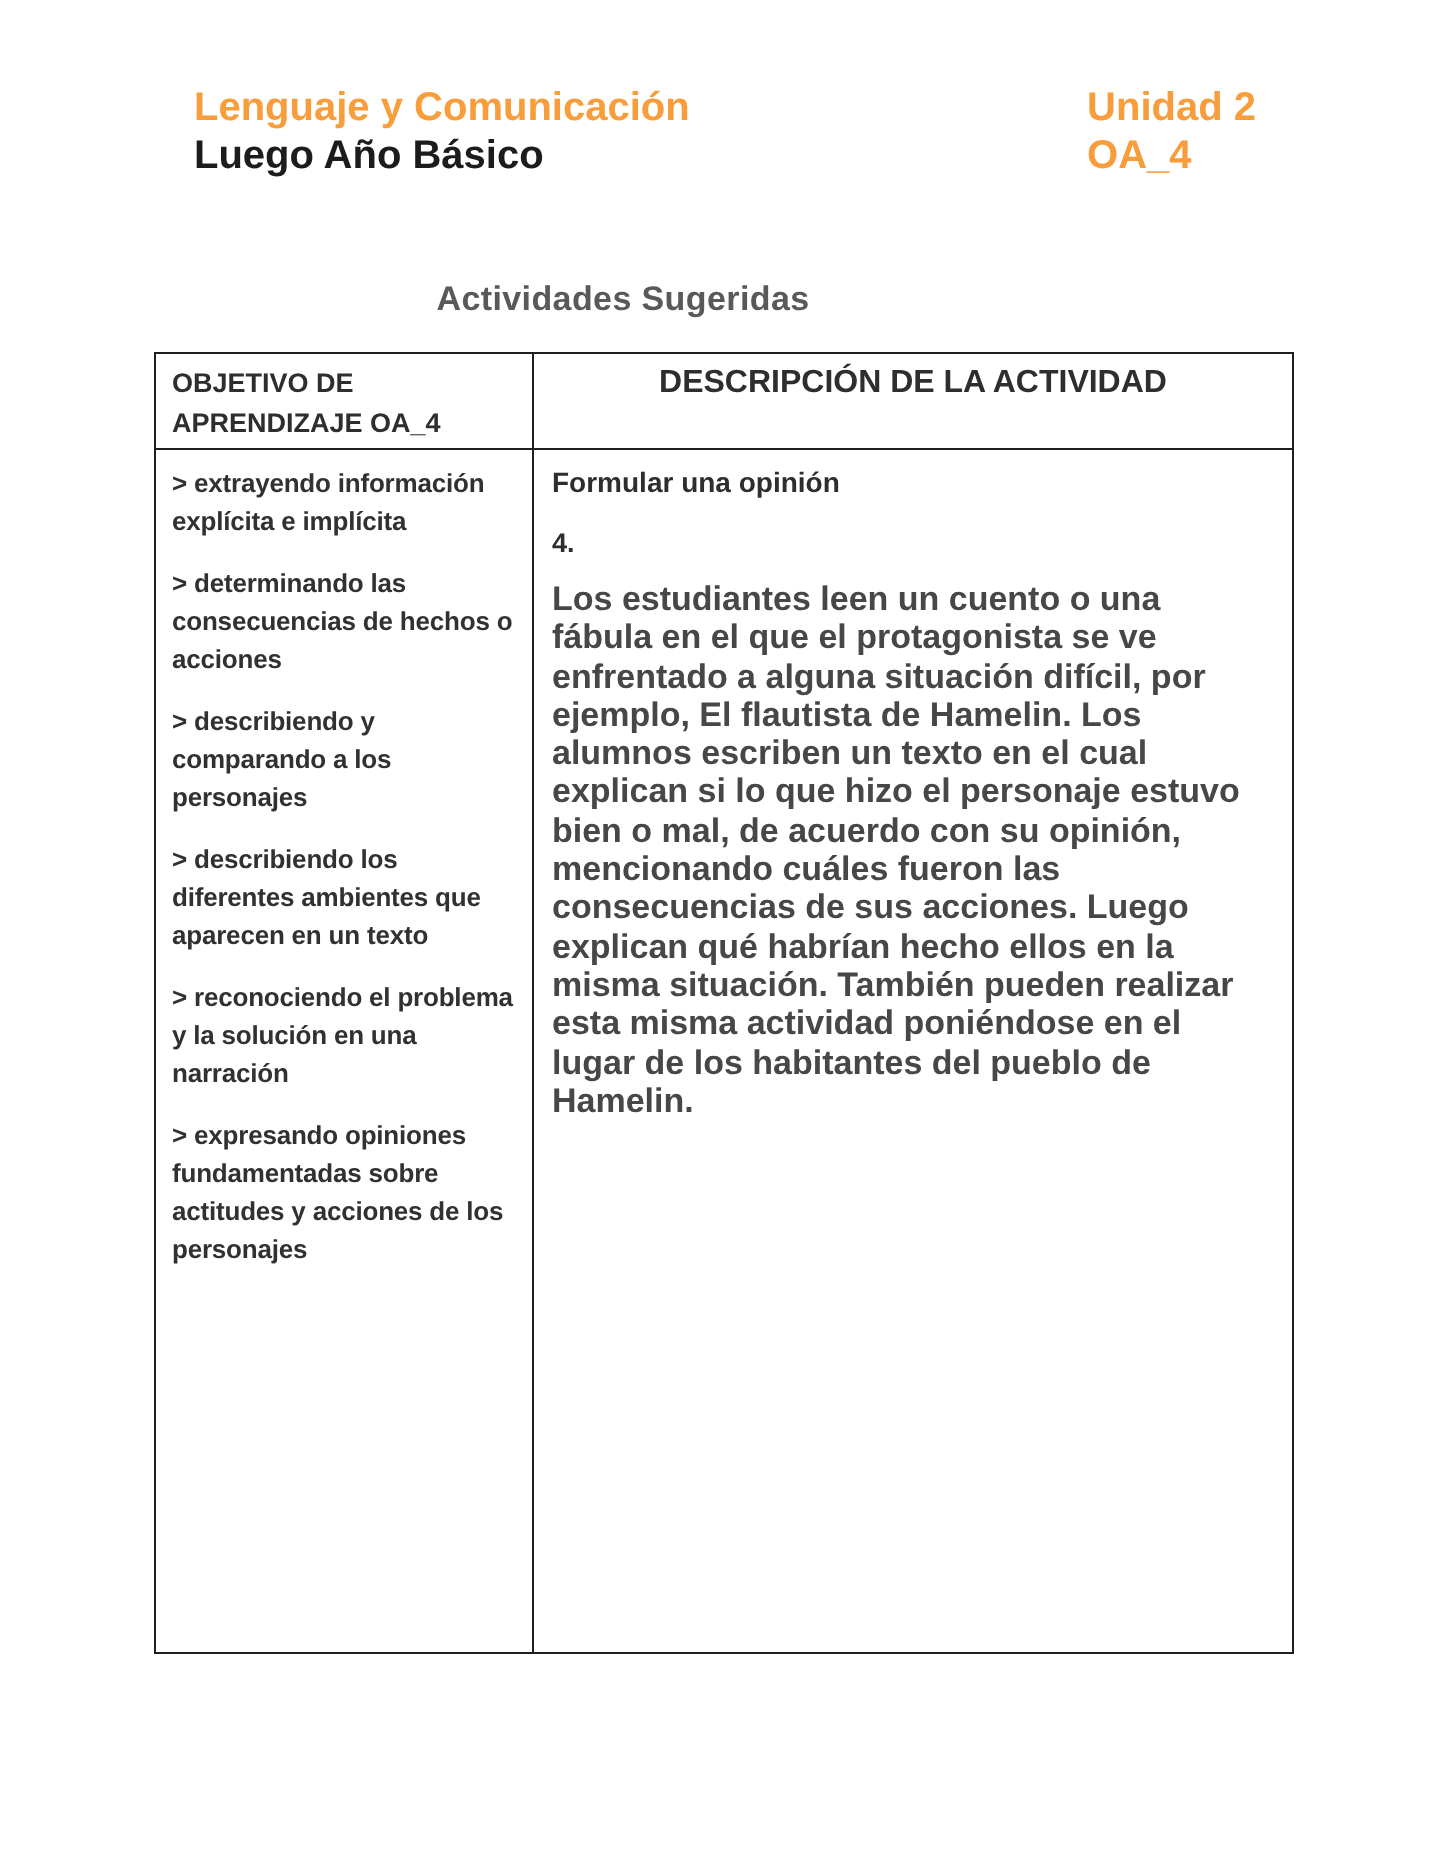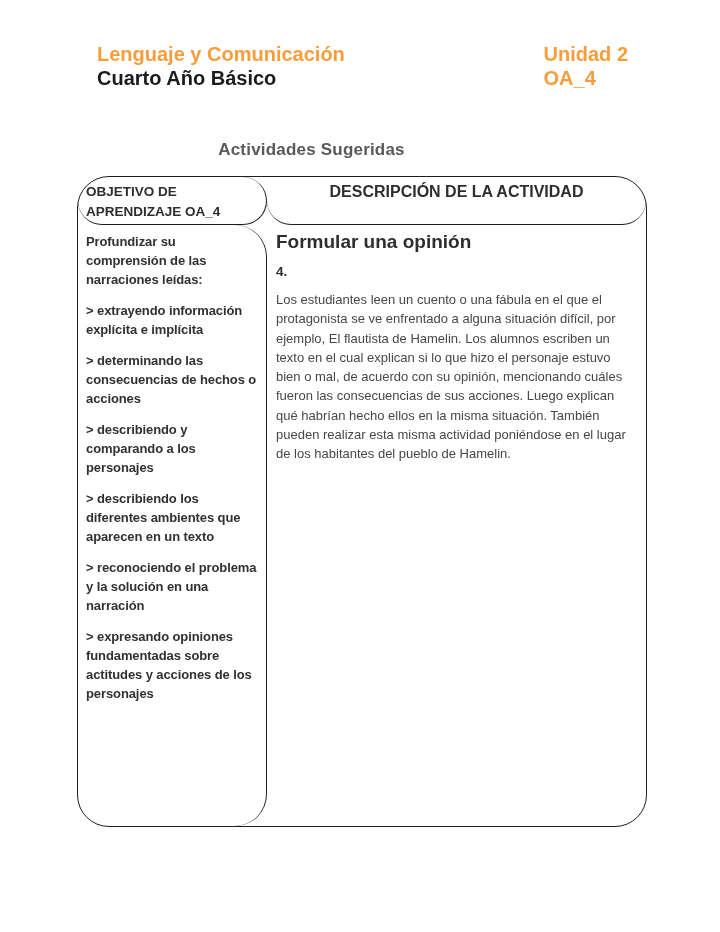--- a/index.html
+++ b/index.html
@@ -2,21 +2,21 @@
 <html lang="es" style="--accent: #f79d3b; --title-gray: #595959;"><head>
 <meta charset="utf-8">
 <style>
   :root {
     --accent: #f79d3b;
     --title-gray: #595959;
     --ink-dark: #2e2e2e;
     --ink-body: #474747;
     --line: #1f1f1f;
   }
-  * { margin: 0; padding: 0; box-sizing: border-box; border-radius: 32px; }
+  * { margin: 0; padding: 0; box-sizing: border-box; }
   html, body { background: #ffffff; }
   body {
     font-family: "Liberation Sans", "DejaVu Sans", sans-serif;
     -webkit-font-smoothing: antialiased;
   }
   .page {
     position: relative;
     width: 720px;
     height: 932px;
     background: #ffffff;
@@ -94,66 +94,65 @@
     font-size: 13px;
     font-weight: 700;
     line-height: 19px;
     letter-spacing: -0.1px;
     color: #313131;
     margin-bottom: 12px;
   }
 
   .desc-body { padding: 7px 16px 7px 9px; }
   .act-title {
-    font-size: 19px;
+    font-size: 14px;
     font-weight: 700;
     line-height: 19px;
     color: var(--ink-dark);
   }
   .act-number {
     font-size: 13.5px;
     font-weight: 700;
     line-height: 19px;
     color: var(--ink-dark);
     margin-top: 11px;
   }
   .act-desc {
-    font-size: 13px;
-    font-weight: 400;
+    font-size: 17px;
+    font-weight: 700;
     line-height: 19.3px;
     color: var(--ink-body);
     margin-top: 9px;
   }
 </style>
 </head>
 <body>
 
 <div class="page">
 
   <header class="doc-header">
     <div class="header-left">
       <div class="hline accent">Lenguaje y Comunicación</div>
-      <div class="hline grade">Cuarto Año Básico</div>
+      <div class="hline grade">Luego Año Básico</div>
     </div>
     <div class="header-right">
       <div class="hline accent">Unidad 2</div>
       <div class="hline accent">OA_4</div>
     </div>
   </header>
 
   <h1 class="section-title">Actividades Sugeridas</h1>
 
   <div class="activity-table">
 
     <div class="cell col-obj row-head head-obj">OBJETIVO DE APRENDIZAJE OA_4</div>
 
     <div class="cell row-head head-desc">DESCRIPCIÓN DE LA ACTIVIDAD</div>
 
     <div class="cell col-obj obj-body">
-      <p>Profundizar su comprensión de las narraciones leídas:</p>
       <p>&gt; extrayendo información explícita e implícita</p>
       <p>&gt; determinando las consecuencias de hechos o acciones</p>
       <p>&gt; describiendo y comparando a los personajes</p>
       <p>&gt; describiendo los diferentes ambientes que aparecen en un texto</p>
       <p>&gt; reconociendo el problema y la solución en una narración</p>
       <p>&gt; expresando opiniones fundamentadas sobre actitudes y acciones de los personajes</p>
     </div>
 
     <div class="cell desc-body">
       <p class="act-title">Formular una opinión</p>

